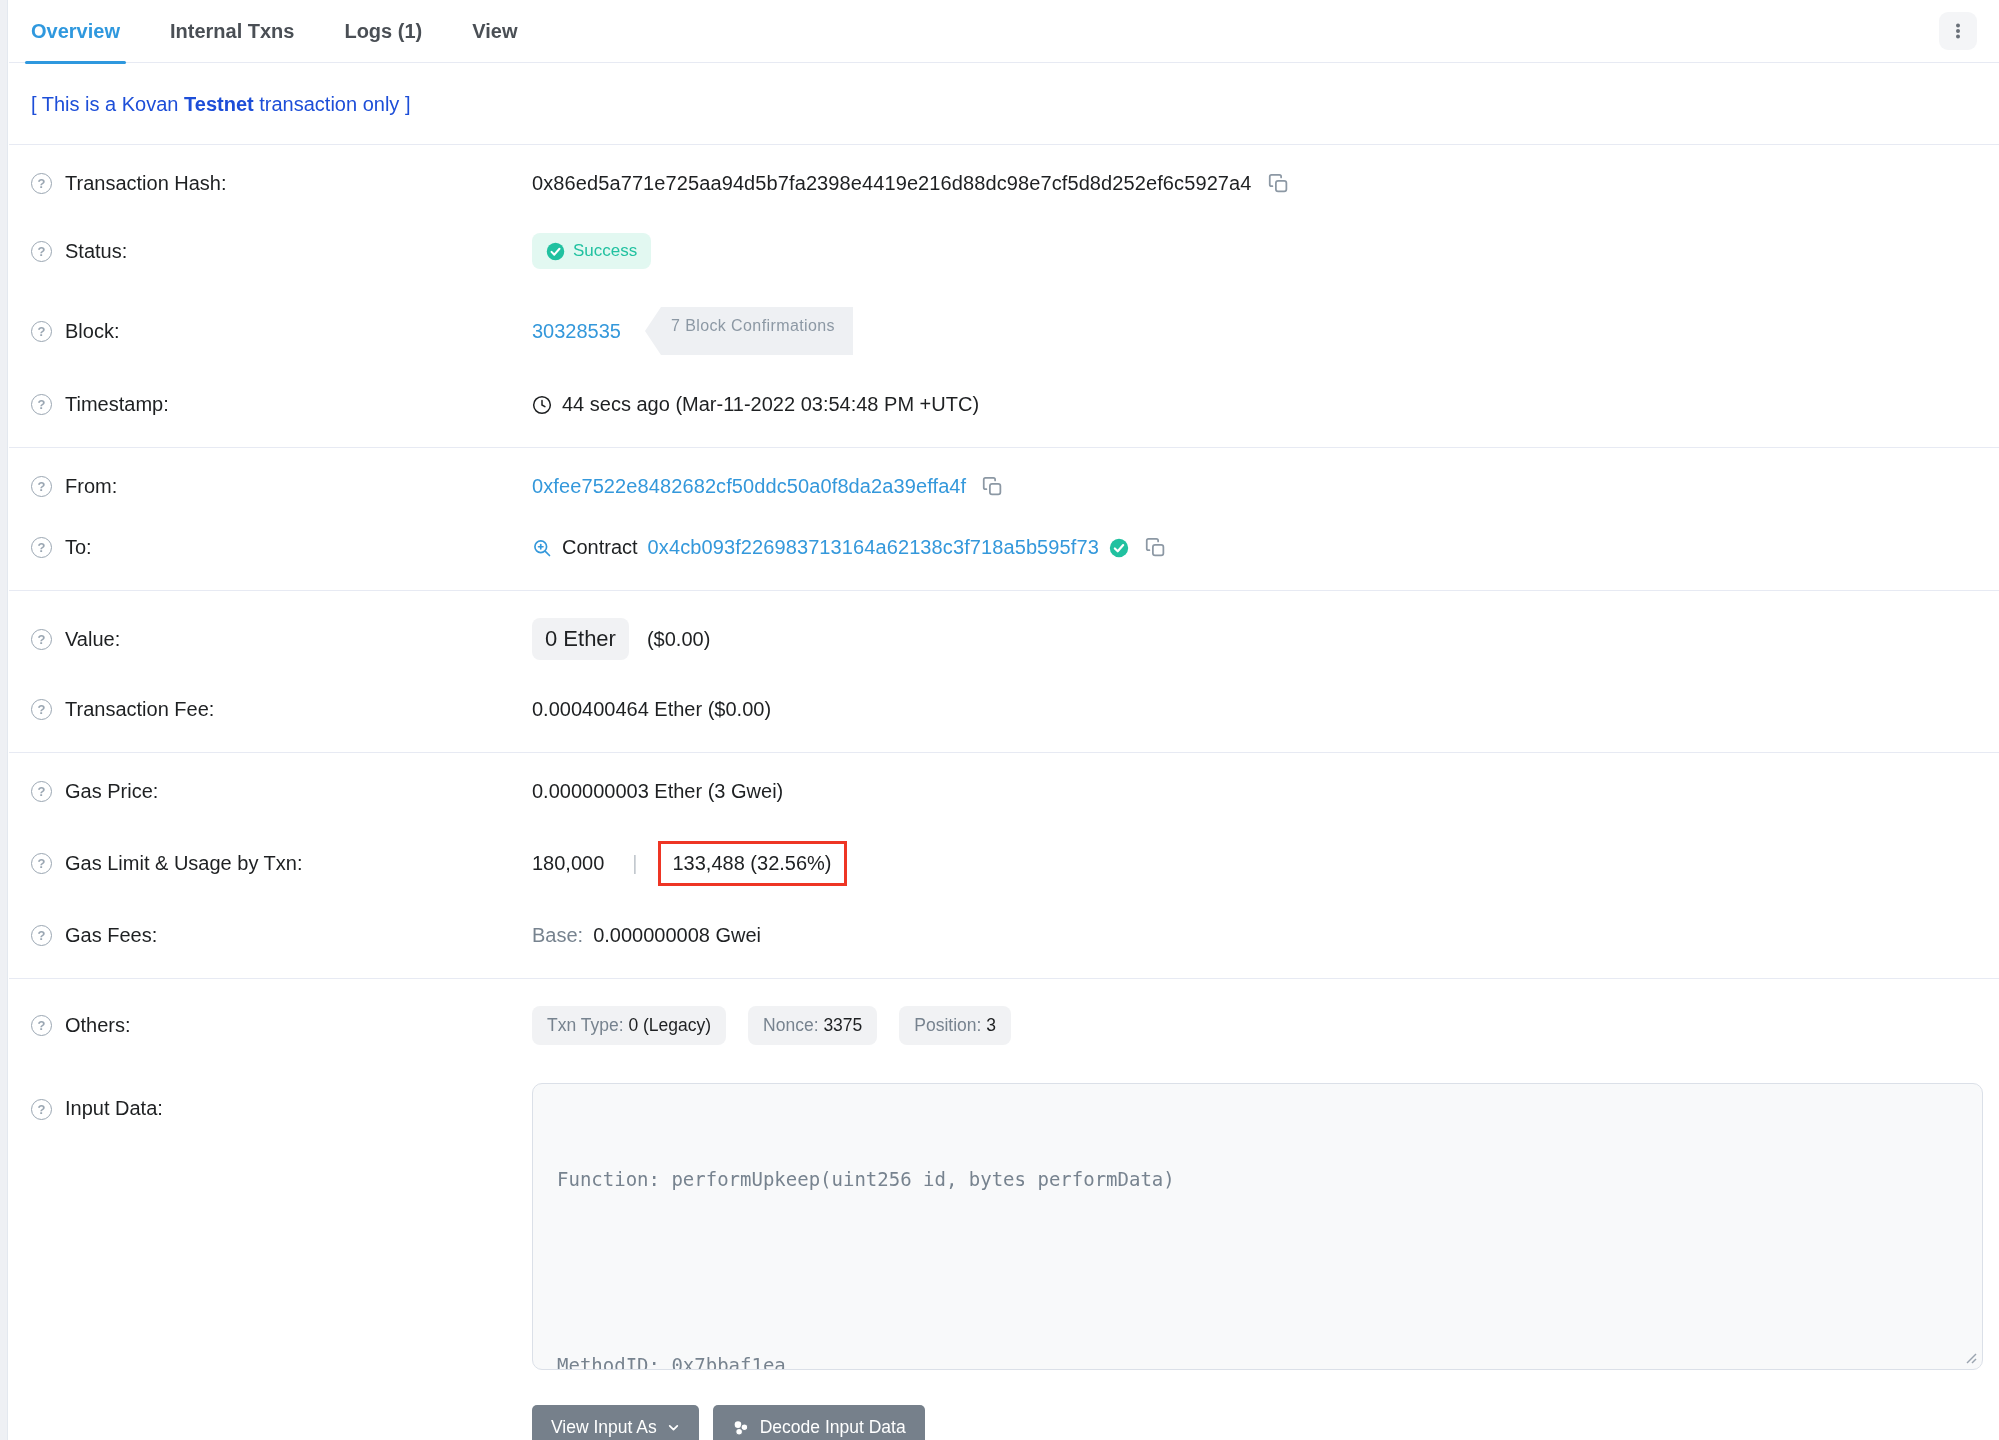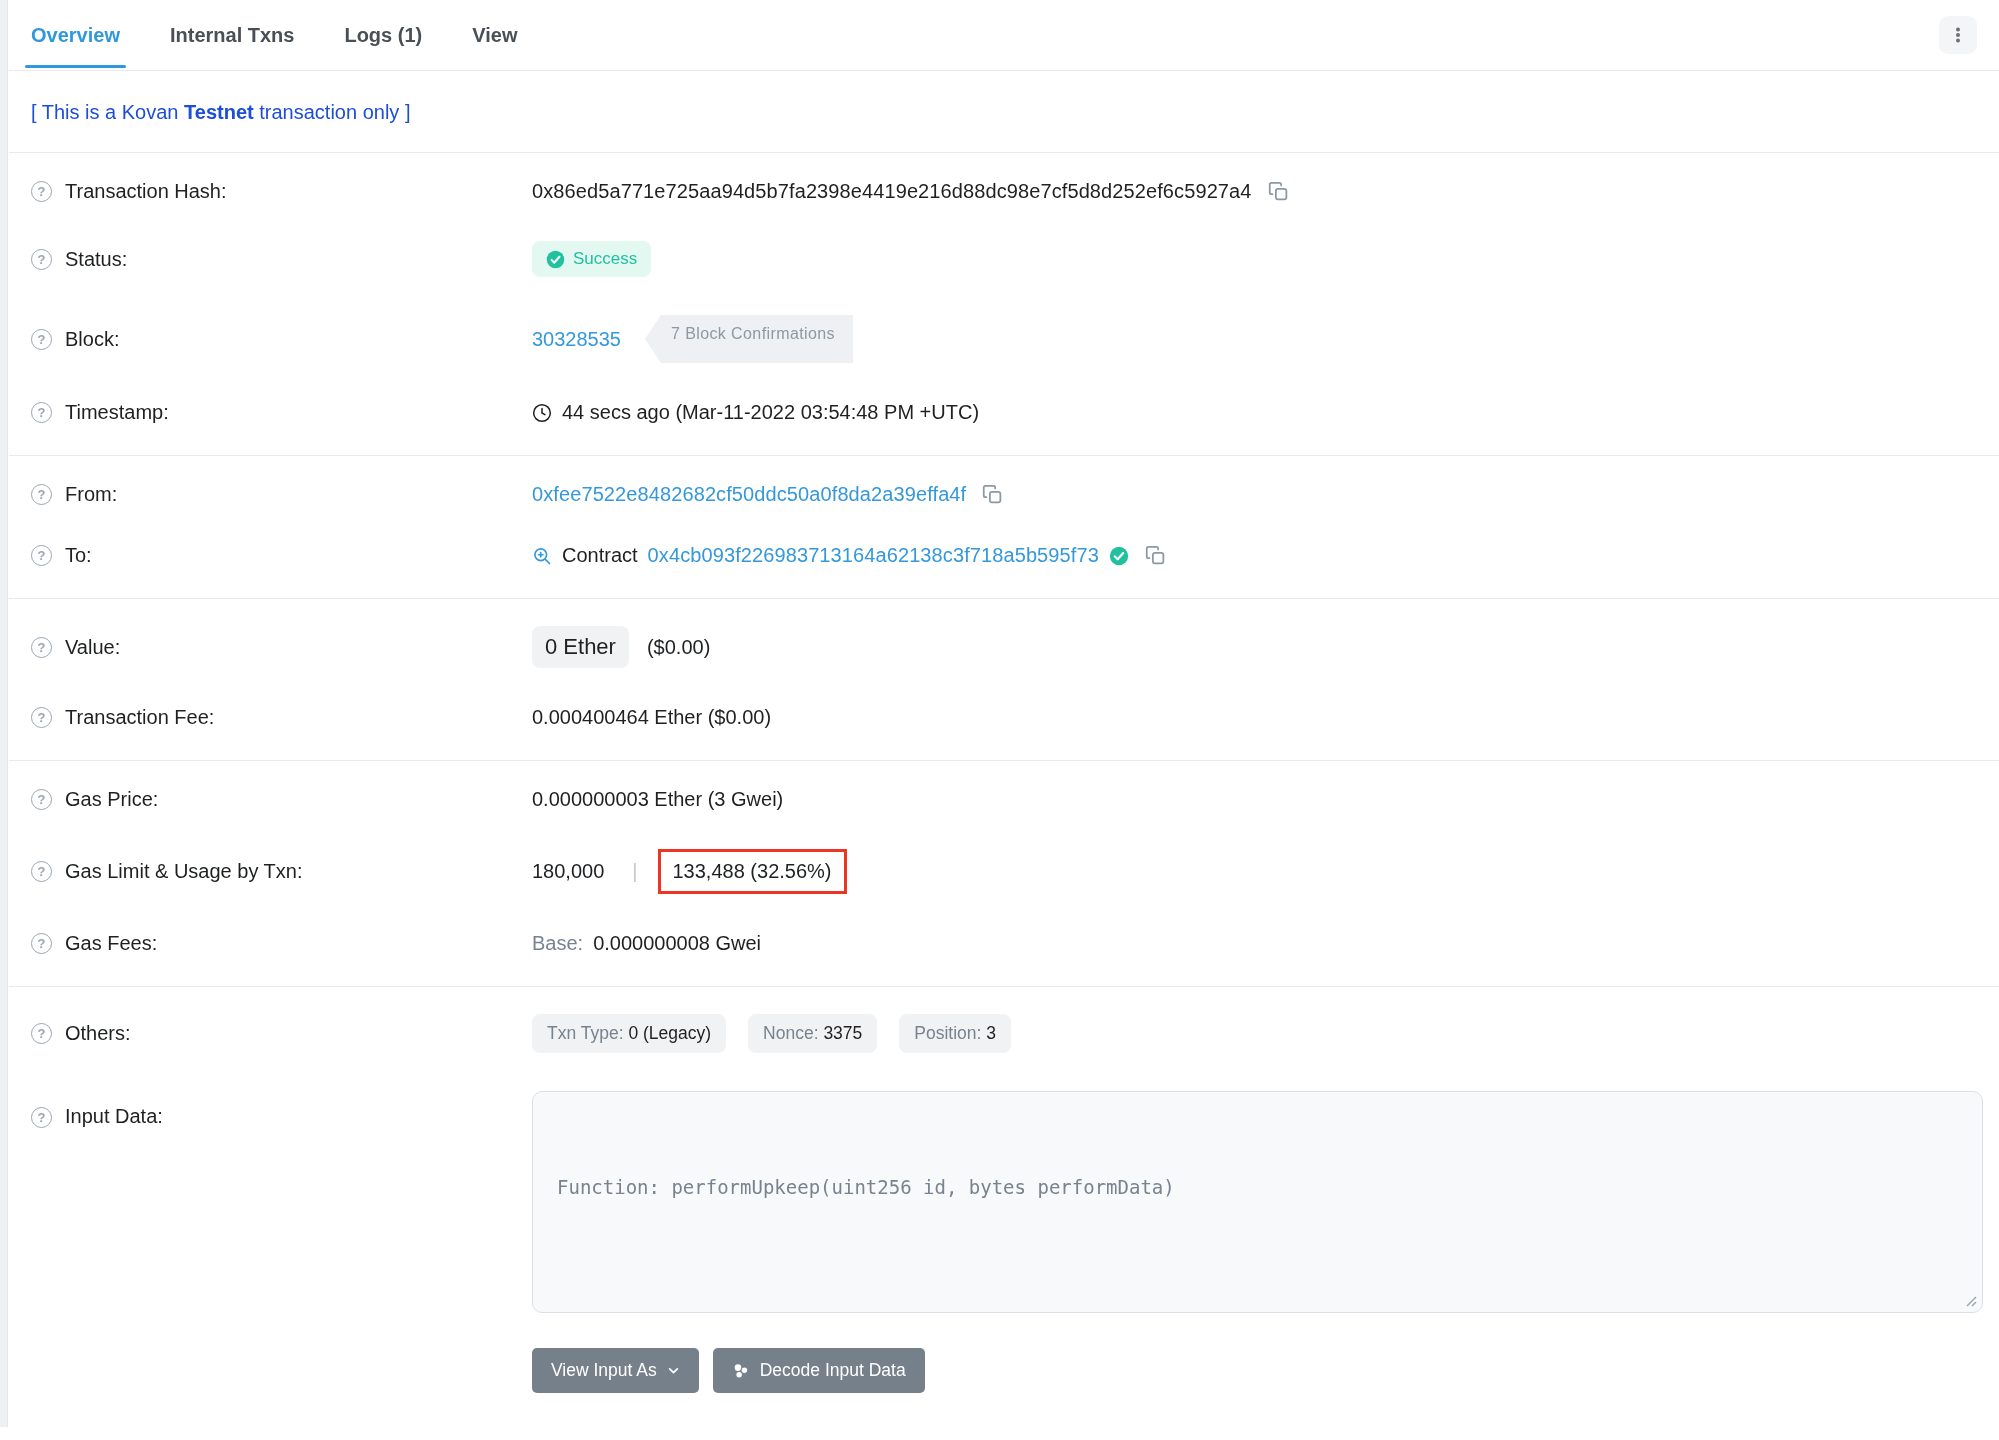--- a/index.html
+++ b/index.html
@@ -13,21 +13,21 @@
   }
   .left-strip{
     position:absolute; left:0; top:0; bottom:0; width:8px;
     background:#eef0f4; border-right:1px solid #e3e8ef;
   }
   .card{ margin-left:9px; background:#fff; }
 
   
   .tabs-bar{
     display:flex; align-items:center;
-    padding:0 22px; height:71px;
+    padding:0 22px; height:63px;
     border-bottom:1px solid #e7eaf3;
   }
   .tab{
     position:relative; height:63px; display:flex; align-items:center;
     margin-right:50px; font-size:20px; font-weight:600; color:#4a4f55;
     cursor:pointer; white-space:nowrap;
   }
   .tab.active{ color:#2f98de; }
   .tab.active::after{
     content:""; position:absolute; left:-6px; right:-6px; bottom:-1px;
@@ -106,21 +106,21 @@
   }
   .pill .pill-label{ color:#77838f; }
   .pill .pill-value{ color:#1e2022; }
 
   
   .inputdata-row{ padding-right:16px; }
   .inputdata-row .row-label{ padding-top:14px;align-items:flex-end; }
   .code-box{
     flex:1; position:relative;
     background:#f8f9fa; border:1px solid #dbe0e8; border-radius:10px;
-    height:222px; overflow:hidden;
+    height:287px; overflow:hidden;
   }
   .code-scroll{
     height:100%; overflow-y:auto; overflow-x:hidden;
     padding:18px 24px;
     font-family:"DejaVu Sans Mono","Liberation Mono",monospace;
     font-size:19px; line-height:31px; color:#77838f; white-space:pre;
   }
   .code-scroll::-webkit-scrollbar{ width:8px; }
   .code-scroll::-webkit-scrollbar-thumb{ background:#d2d7de; border-radius:4px; }
   .code-line{ white-space:pre; }

